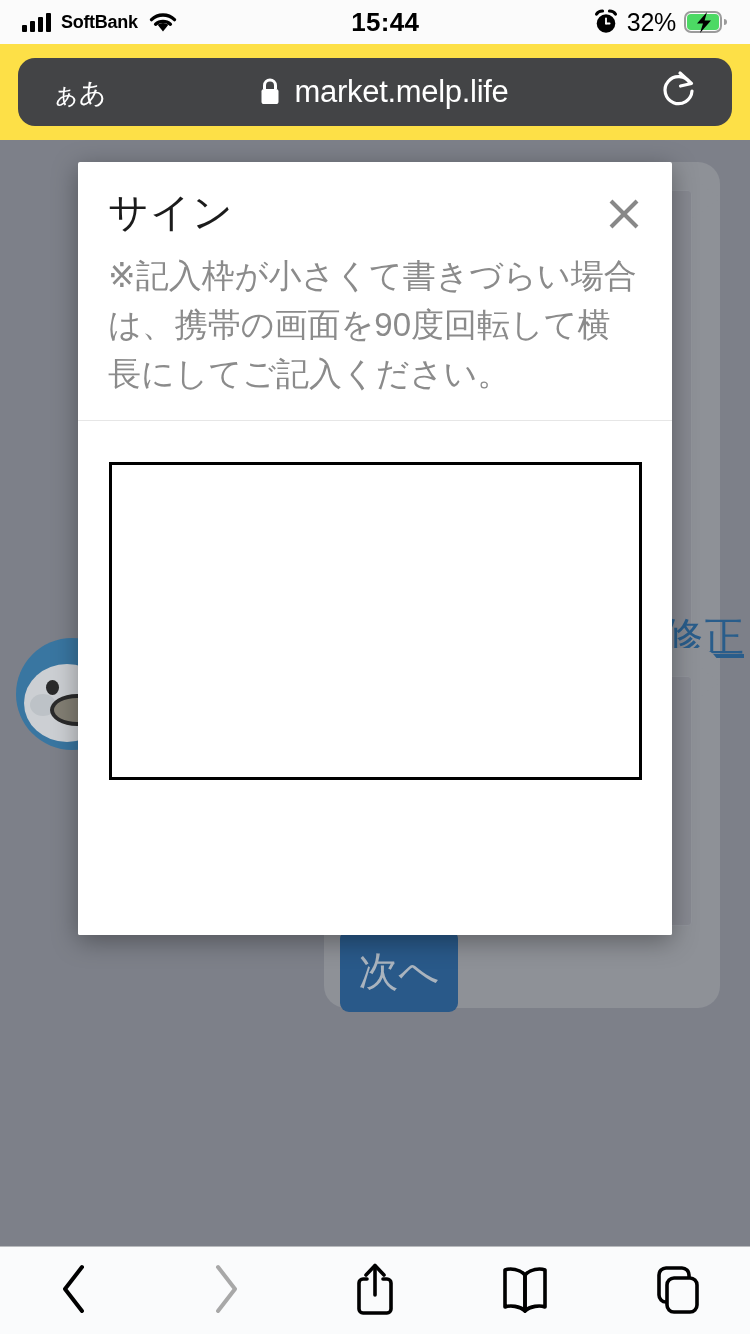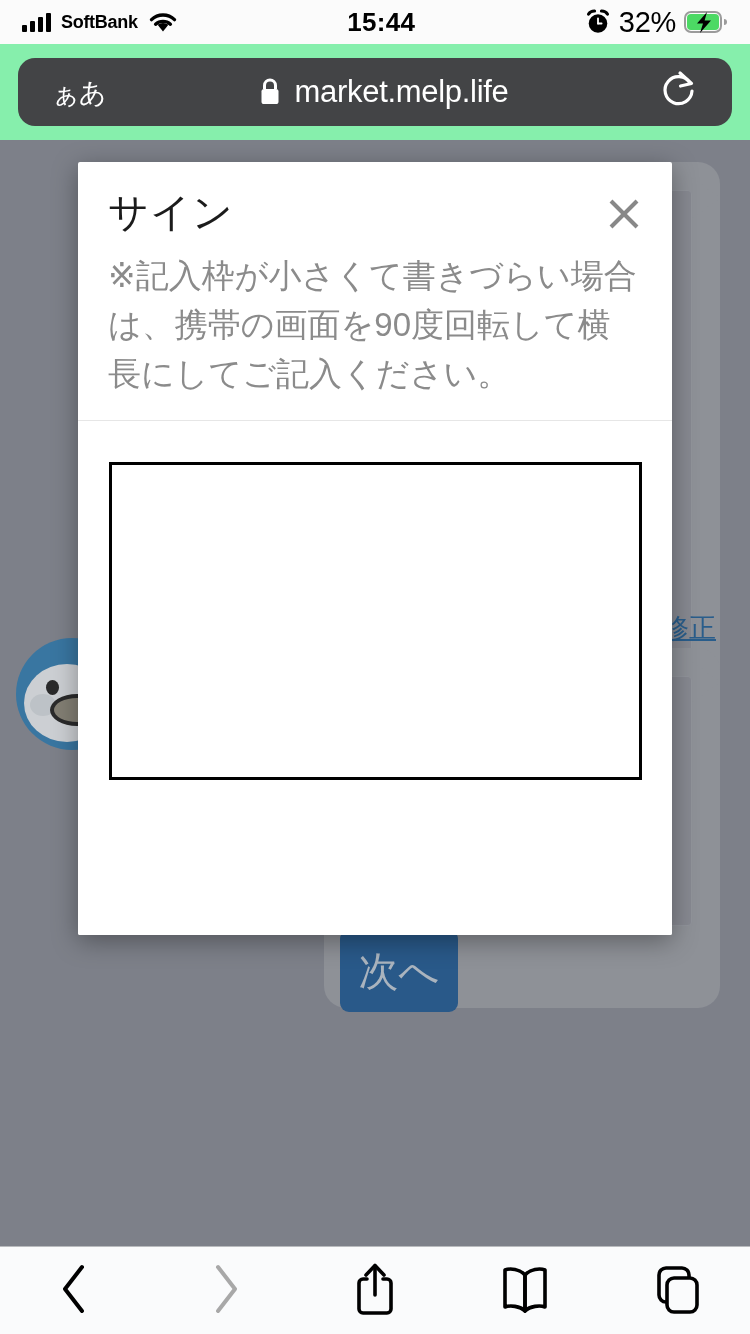--- a/index.html
+++ b/index.html
@@ -26,34 +26,34 @@
     z-index:30;
   }
   .sb-left { display:flex; align-items:center; gap:10px; flex:0 0 auto; }
   .sb-center { flex:1; display:flex; justify-content:center; align-items:center; }
   .sb-right { display:flex; align-items:center; gap:8px; flex:0 0 auto; }
   .sb-text {
     font-size:18px; font-weight:600; color:#000;
     letter-spacing:-0.3px; line-height:1;
   }
   .clock-text { font-size:26px; font-weight:600; color:#000; letter-spacing:0.3px; }
-  .batt-pct { font-size:29px; font-weight:500; color:#000; letter-spacing:-0.3px; }
+  .batt-pct { font-size:25px; font-weight:500; color:#000; letter-spacing:-0.3px; }
 
   .signal-bars { display:flex; align-items:flex-end; gap:3px; height:20px; }
   .signal-bars i { display:block; width:5px; background:#000; border-radius:1px; }
   .signal-bars i:nth-child(1){ height:7px; }
   .signal-bars i:nth-child(2){ height:11px; }
   .signal-bars i:nth-child(3){ height:15px; }
   .signal-bars i:nth-child(4){ height:19px; }
 
   
   #url-bar-wrap {
     position:absolute; left:0; top:44px;
     width:750px; height:96px;
-    background:#86efac;
+    background:#fde047;
     display:flex; align-items:center; justify-content:center;
     z-index:29;
   }
   #url-bar {
     position:relative;
     width:714px; height:68px;
     background:#434446;
     border-radius:17px;
     display:flex; align-items:center;
   }
@@ -96,21 +96,21 @@
   }
   .inner-card {
     position:absolute;
     background:#92959c;
     border:1px solid #9ea1a7;
     border-radius:4px;
   }
   .link-text {
     position:absolute;
     color:#2a6496;
-    font-size:27px;
+    font-size:41px;
     text-decoration:underline;
     white-space:nowrap;
   }
   #next-button {
     position:absolute;
     background:#2a5f93;
     border-radius:9px;
     color:#b9c4cf;
     font-size:40px;
     display:flex; align-items:center; justify-content:center;

